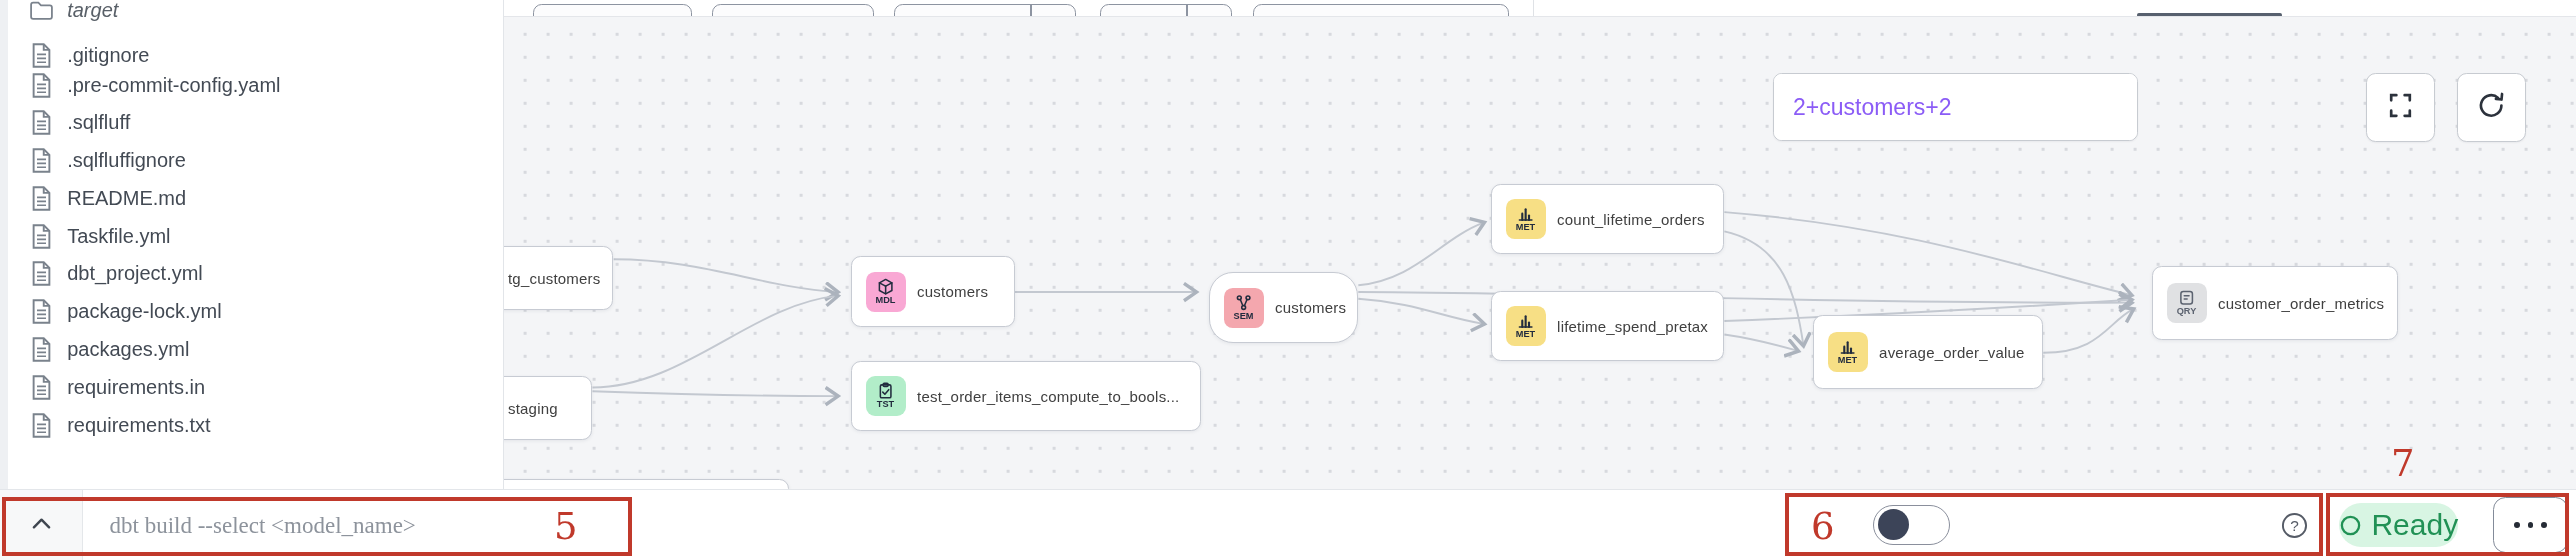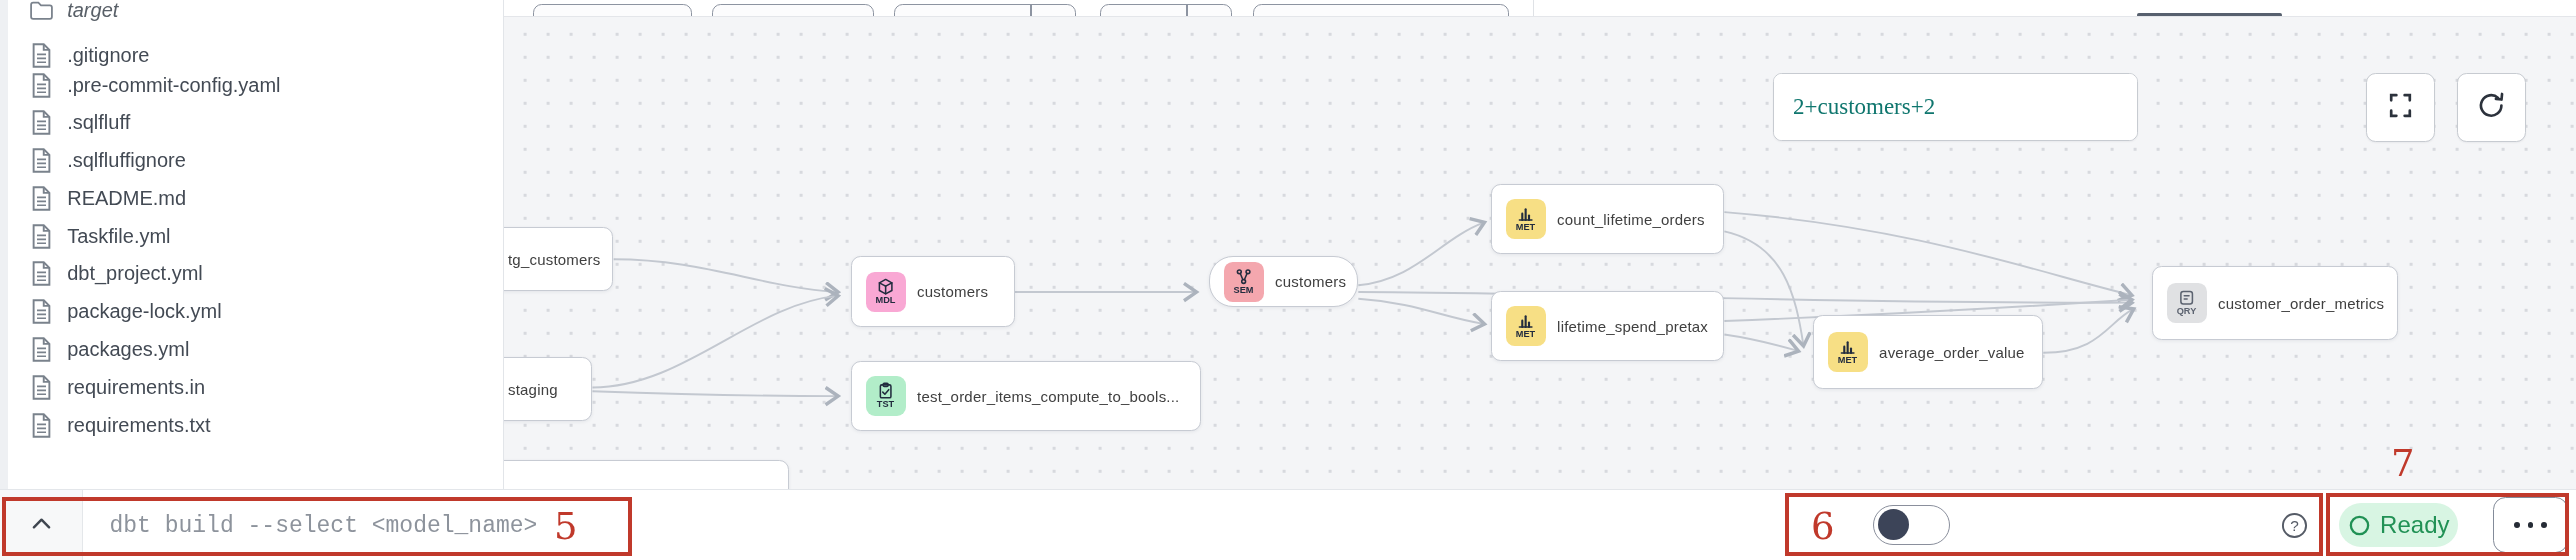--- a/index.html
+++ b/index.html
@@ -23,28 +23,28 @@
   
   svg.edges { position:absolute; left:0; top:0; width:2576px; height:561px; z-index:1; }
   .node { position:absolute; background:#fff; border:1.4px solid #c7cbd3; border-radius:9.6px;
     box-shadow:0 1px 3.9px rgba(25,35,60,.08); display:flex; align-items:center;
     padding:0 13.5px; gap:11.6px; z-index:2; }
   .node .label { font-size:15px; color:#404040; letter-spacing:0.2px; white-space:nowrap; }
   .badge { width:40px; height:40px; border-radius:8.7px; display:flex; flex-direction:column;
     align-items:center; justify-content:center; flex:0 0 auto; }
   .badge .btxt { font-size:9.2px; font-weight:bold; color:#222c3e; line-height:9.6px; margin-top:1px; }
   .badge.qry .btxt, .badge.qry svg { color:#5c6370; }
-  .node.clipped { padding-left:21px; }
+  .node.clipped { padding-left:21px;margin-top:19px; }
 
   
   .selector-group { position:absolute; left:1773px; top:73px; height:68px; display:flex;
     border:1.4px solid #c7cbd1; border-radius:8.7px; overflow:hidden; background:#fff;
     box-shadow:0 1px 1.9px rgba(16,24,40,.05); z-index:5; }
   .selector-group input { width:363px; height:100%; border:none; outline:none; padding:0 19px;
-    font-size:23px; color:#0f766e; font-family:Liberation Serif, serif; background:#fff; }
+    font-size:23px; color:#8b5cf6; font-family:Liberation Sans, sans-serif; background:#fff; }
   .update-btn { width:193px; background:#ededef; border-left:1px solid #c7cbd1;
     display:flex; align-items:center; justify-content:center; font-size:23px; color:#272c34;
     cursor:pointer; }
   .sq-btn { position:absolute; top:73px; width:69px; height:69px; background:#fff;
     border:1.4px solid #c7cbd1; border-radius:9.6px; display:flex; align-items:center;
     justify-content:center; box-shadow:0 1px 1.9px rgba(16,24,40,.05); z-index:5; cursor:pointer; }
 
   
   .sidebar { position:absolute; left:0; top:0; width:504px; height:489px; background:#fff;
     border-right:1px solid #e2e5e9; z-index:10; }
@@ -55,33 +55,33 @@
   .file-row.folder .fname { font-style:italic; color:#596068; }
 
   
   .bottom-bar { position:absolute; left:0; top:489px; width:2576px; height:71px; background:#fff;
     border-top:1px solid #e3e6ea; z-index:12; }
   .collapse-sec { position:absolute; left:0; top:0; width:83px; height:71px; background:#f7f8f9;
     border-right:1px solid #e4e7ea; display:flex; align-items:center; justify-content:center;
     cursor:pointer; }
   .cmd-input { position:absolute; left:96px; top:0; width:501px; height:71px; border:none;
     outline:none; font-size:23px; color:#20242c; padding:0 13.5px;
-    font-family:Liberation Mono, monospace; background:transparent; }
+    font-family:Liberation Serif, serif; background:transparent; }
   .cmd-input::placeholder { color:#8d939c; opacity:1; }
   .toggle { position:absolute; left:1873px; top:505px; width:77px; height:40px; border-radius:20px;
     border:1.9px solid #8a8f9c; background:#fff; z-index:13; cursor:pointer; }
   .knob { position:absolute; left:3.9px; top:2.9px; width:31px; height:31px; border-radius:50%;
     background:#3c4458; }
   .defer-label { position:absolute; left:1971px; top:511px; font-size:22px; font-weight:bold;
     color:#202b46; z-index:13; white-space:nowrap; }
   .help-ic { position:absolute; left:2281px; top:512px; z-index:13; cursor:pointer; }
   .ready-pill { position:absolute; left:2339px; top:503px; width:119px; height:44px;
     border-radius:22px; background:#d8f5e3; display:flex; align-items:center; justify-content:center;
     gap:9.6px; z-index:13; cursor:pointer; }
-  .ready-pill span { font-size:24px; color:#219155; }
+  .ready-pill span { font-size:30px; color:#219155; }
   .more-btn { position:absolute; left:2493px; top:497px; width:75px; height:56px; background:#fff;
     border:1.9px solid #838b99; border-radius:12.5px; display:flex; align-items:center;
     justify-content:center; gap:7.7px; z-index:13; cursor:pointer; }
   .more-btn i { width:5.8px; height:5.8px; border-radius:50%; background:#262c36; }
 
   
   .ann-box { position:absolute; border:4.8px solid #c0392b; z-index:20; pointer-events:none; }
   .ann-num { position:absolute; font-family:"DejaVu Serif", serif; font-size:37px; color:#b8372a;
     z-index:21; pointer-events:none; line-height:1; }
 </style>
@@ -148,21 +148,21 @@
         <div class="badge" style="background: rgb(178, 237, 201); color: rgb(34, 44, 62); border-radius: 9px;">
           <svg width="17.3" height="17.3" viewBox="0 0 18 18" fill="none" stroke="currentColor" stroke-width="1.6" stroke-linecap="round" stroke-linejoin="round">
             <rect x="3.5" y="3" width="11" height="13.5" rx="1.5"></rect>
             <rect x="6.5" y="1.2" width="5" height="3.4" rx="1"></rect>
             <path d="M6 10.5 L8.2 12.7 L12.2 8"></path>
           </svg>
           <span class="btxt">TST</span>
         </div>
         <span class="label">test_order_items_compute_to_bools...</span>
       </div>
-      <div class="node" style="left: 1209px; top: 256px; width: 149px; height: 51px; border-radius: 24px;">
+      <div class="node" style="left: 1209px; top: 272px; width: 149px; height: 71px; border-radius: 24px;">
         <div class="badge" style="background: rgb(244, 167, 174); color: rgb(34, 44, 62);">
           <svg width="17.3" height="17.3" viewBox="0 0 18 18" fill="none" stroke="currentColor" stroke-width="1.6" stroke-linecap="round" stroke-linejoin="round">
             <circle cx="4.5" cy="4" r="2"></circle>
             <circle cx="13.5" cy="4" r="2"></circle>
             <circle cx="9" cy="14" r="2"></circle>
             <path d="M5.5 5.8 L8.2 12.2 M12.5 5.8 L9.8 12.2"></path>
           </svg>
           <span class="btxt">SEM</span>
         </div>
         <span class="label">customers</span>

